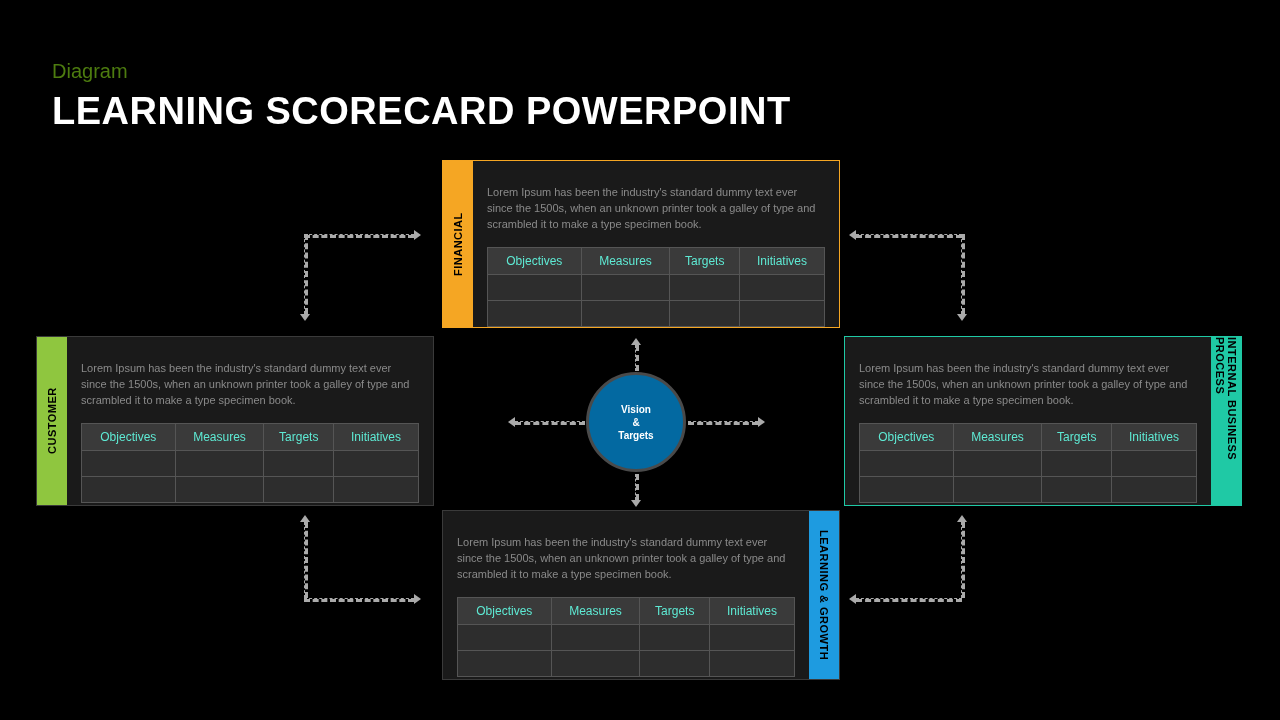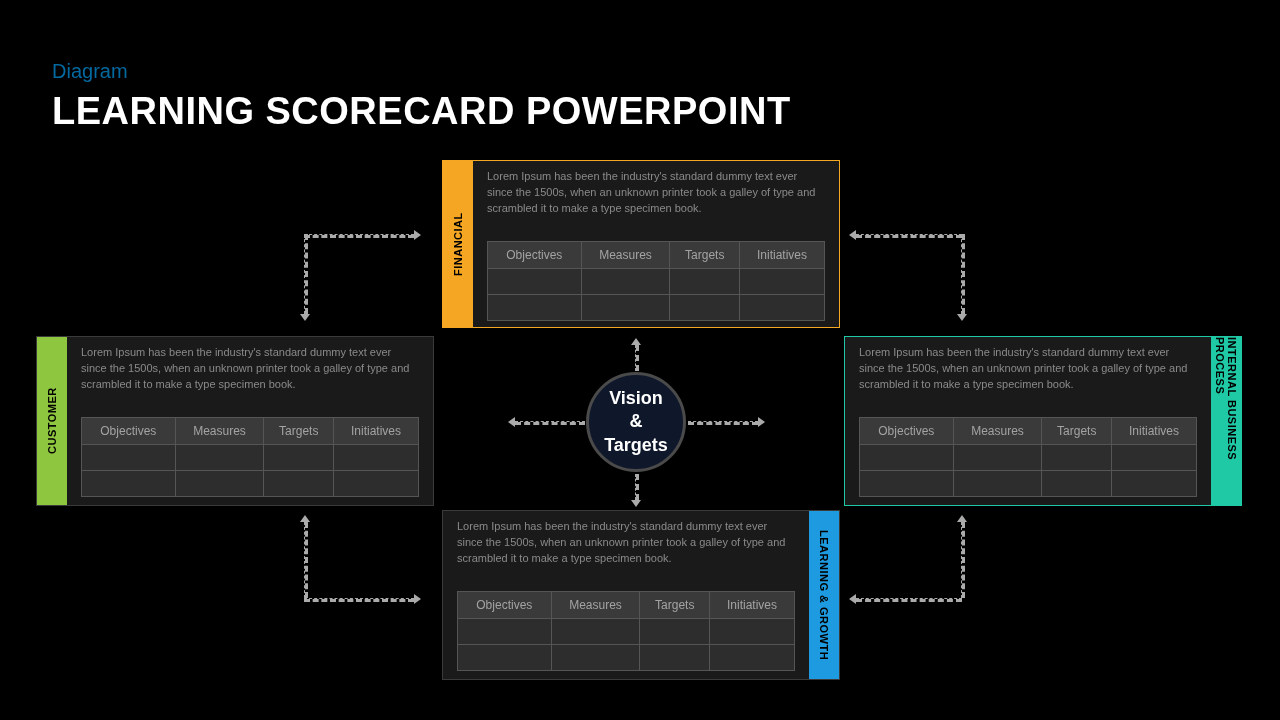--- a/index.html
+++ b/index.html
@@ -7,46 +7,46 @@
   .slide { position: relative; width: 1280px; height: 720px; }
 
   .subtitle { position: absolute; left: 52px; top: 60px; font-size: 20px; }
   .title    { position: absolute; left: 52px; top: 90px; font-size: 38px; font-weight: 800; color: #fff; letter-spacing: .5px; }
 
   
   .panel { position: absolute; display: flex; background: #1a1a1a; }
   .tab   { display: flex; align-items: center; justify-content: center; color: #000; font-size: 11px; font-weight: 700; letter-spacing: .5px; }
   .tab.v { width: 30px; writing-mode: vertical-rl; }
   .tab.left  { transform: rotate(180deg); }
-  .content { flex: 1; padding: 8px 14px 12px 14px; display: flex; flex-direction: column; gap: 24px; align-items: flex-end; }
+  .content { flex: 1; padding: 24px 14px 12px 14px; display: flex; flex-direction: column; gap: 14px; align-items: flex-end; }
   .desc { font-size: 11px; line-height: 1.45; color: #8a8a8a; }
 
   table { width: 100%; border-collapse: collapse; background: #2d2d2d; }
-  th, td { border: 1px solid #555; font-size: 12px; color: #a3a3a3; font-weight: 400; }
+  th, td { border: 1px solid #555; font-size: 12px; color: #5eead4; font-weight: 400; }
   th { padding: 6px 4px; background: #3a3a3a; }
   td { height: 26px; }
 
   
-  .hub { position: absolute; left: 586px; top: 372px; width: 100px; height: 100px; border-radius: 50%; background: #0f172a; border: 3px solid #4a4a4a; display: flex; align-items: center; justify-content: center; text-align: center; color: #fff; font-size: 18px; font-weight: 700; line-height: 1.3; }
+  .hub { position: absolute; left: 586px; top: 372px; width: 100px; height: 100px; border-radius: 50%; background: #0369a1; border: 3px solid #4a4a4a; display: flex; align-items: center; justify-content: center; text-align: center; color: #fff; font-size: 10px; font-weight: 700; line-height: 1.3; }
 
   
   .arrow { position: absolute; }
   .arrow .line { position: absolute; border-style: dashed; border-color: #aaa; }
   .arrow .head { position: absolute; width: 0; height: 0; }
   .head.r { border-left: 7px solid #aaa; border-top: 5px solid transparent; border-bottom: 5px solid transparent; }
   .head.l { border-right: 7px solid #aaa; border-top: 5px solid transparent; border-bottom: 5px solid transparent; }
   .head.u { border-bottom: 7px solid #aaa; border-left: 5px solid transparent; border-right: 5px solid transparent; }
   .head.d { border-top: 7px solid #aaa; border-left: 5px solid transparent; border-right: 5px solid transparent; }
 </style>
 </head>
 <body>
 
 <div class="slide">
 
-  <div class="subtitle" style="color:#0369a1">Diagram</div>
+  <div class="subtitle" style="color:#4d7c0f">Diagram</div>
   <div class="title">LEARNING SCORECARD POWERPOINT</div>
 
   <div class="panel" style="left:442px; top:160px; width:398px; height:168px; border:1px solid #f5a623;">
     <div class="tab v left" style="background:#f5a623">FINANCIAL</div>
     <div class="content">
       <div class="desc">Lorem Ipsum has been the industry's standard dummy text ever since the 1500s, when an unknown printer took a galley of type and scrambled it to make a type specimen book.</div>
       <table>
         <tbody>
             <tr>
           <th>Objectives</th>

